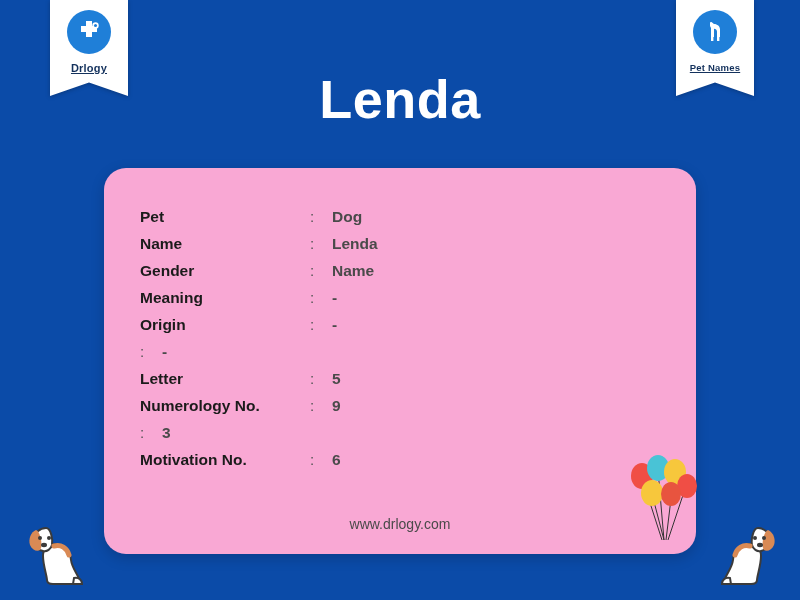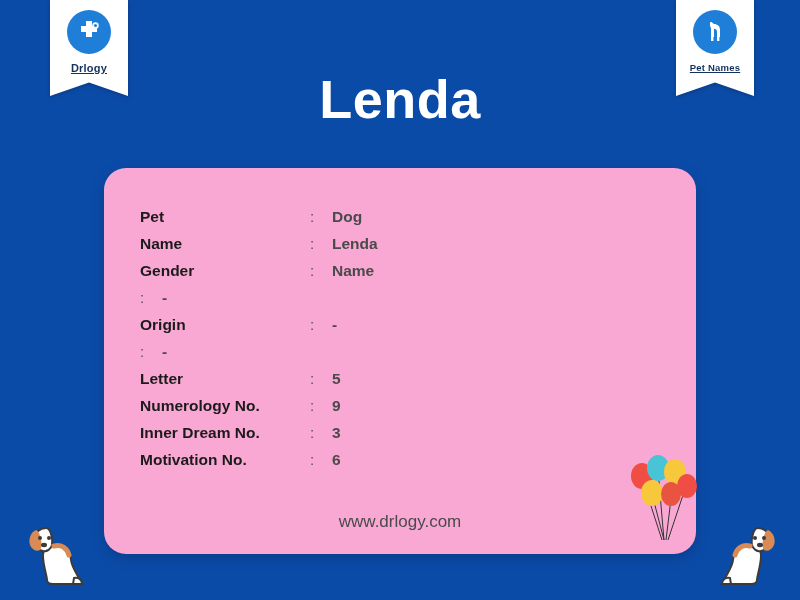--- a/index.html
+++ b/index.html
@@ -98,21 +98,21 @@
   .row .value {
     font-size: 15.5px;
     color: #4a4a4a;
     font-weight: bold;
   }
   .website {
     position: absolute;
     left: 0; right: 0;
     bottom: 22px;
     text-align: center;
-    font-size: 17px;
+    font-size: 14px;
     color: #4a4a4a;
   }
 
   
   .balloons {
     position: absolute;
     left: 618px; top: 448px;
     width: 90px; height: 100px;
   }
 
@@ -173,20 +173,21 @@
         <span class="value">Lenda</span>
       </div>
 
       <div class="row">
         <span class="label">Gender</span>
         <span class="colon">:</span>
         <span class="value">Name</span>
       </div>
 
       <div class="row">
+        <span class="label">Meaning</span>
         <span class="colon">:</span>
         <span class="value">-</span>
       </div>
 
       <div class="row">
         <span class="label">Origin</span>
         <span class="colon">:</span>
         <span class="value">-</span>
       </div>
 
@@ -201,21 +202,20 @@
         <span class="value">5</span>
       </div>
 
       <div class="row">
         <span class="label">Numerology No.</span>
         <span class="colon">:</span>
         <span class="value">9</span>
       </div>
 
       <div class="row">
-        <span class="label">Inner Dream No.</span>
         <span class="colon">:</span>
         <span class="value">3</span>
       </div>
 
       <div class="row">
         <span class="label">Motivation No.</span>
         <span class="colon">:</span>
         <span class="value">6</span>
       </div>
 

